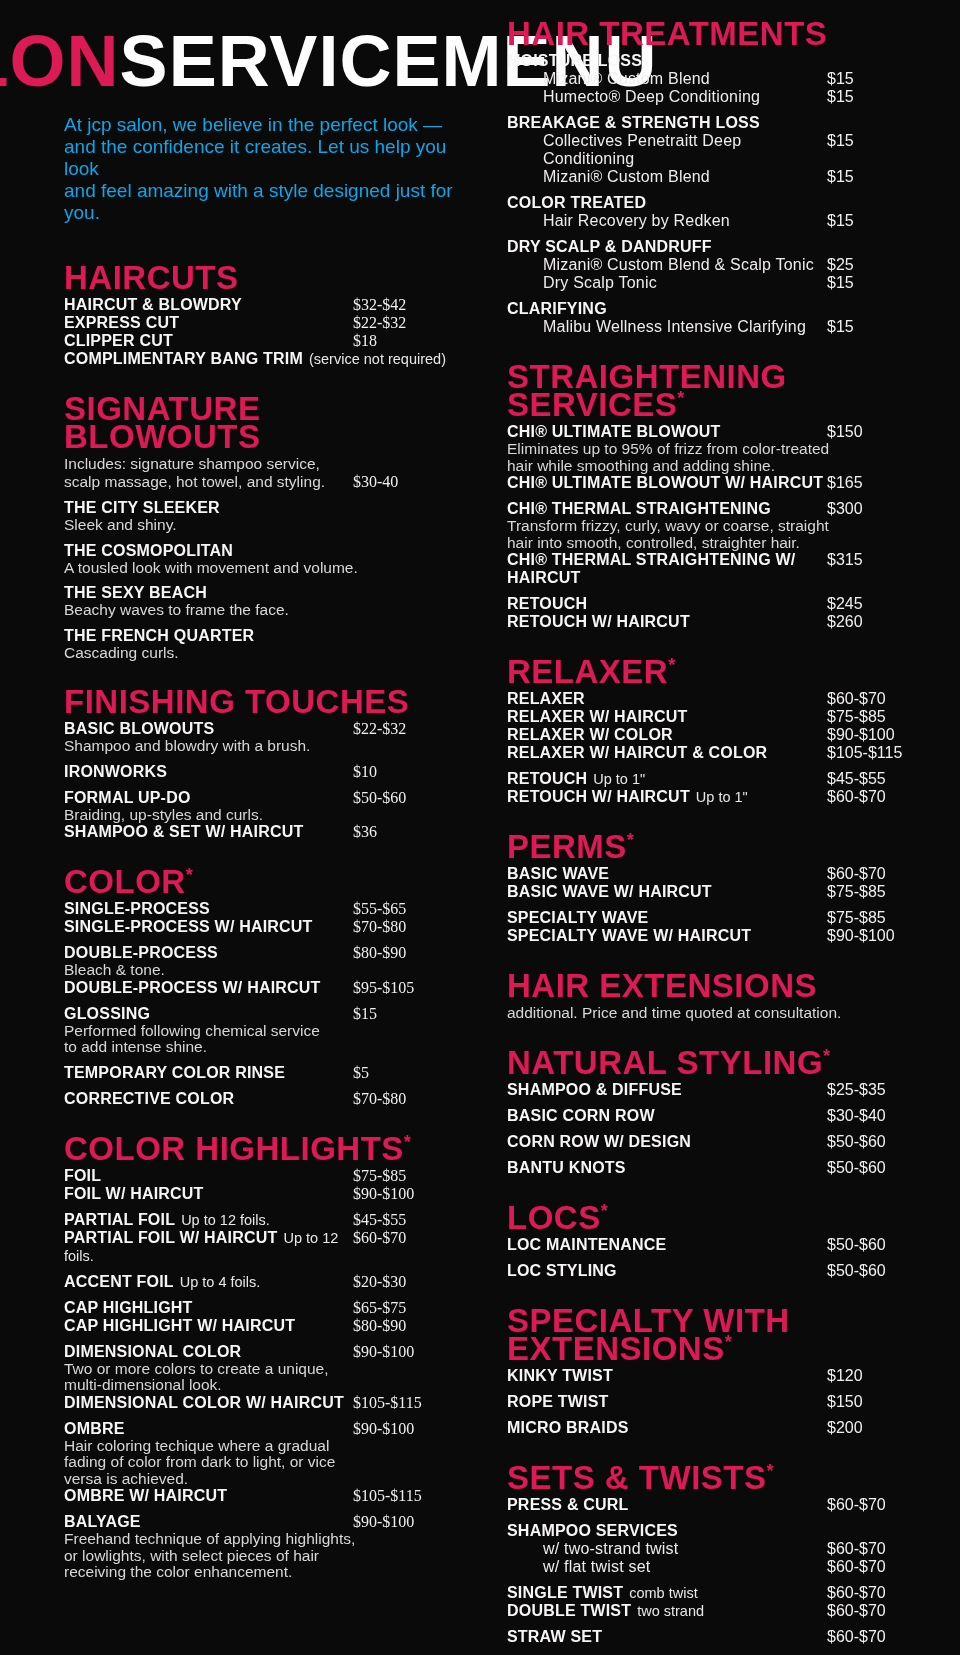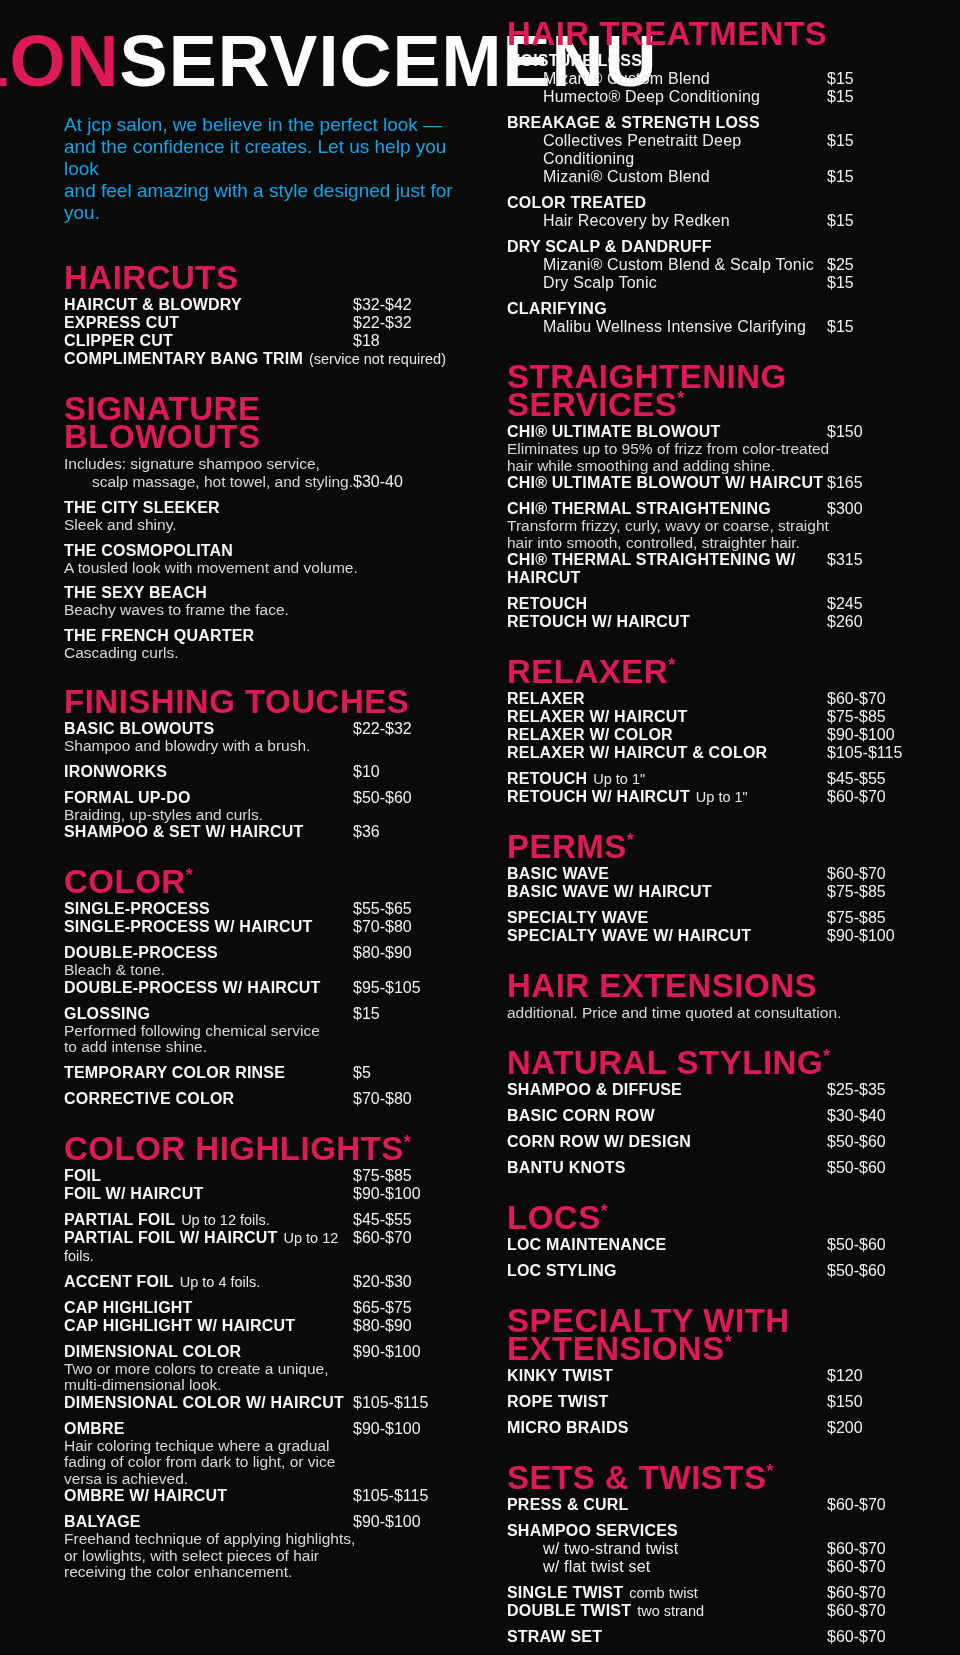--- a/index.html
+++ b/index.html
@@ -27,21 +27,21 @@
   h2{margin:0 0 4px 0;font-size:33px;line-height:28px;font-weight:700;color:var(--accent);letter-spacing:0.5px;}
   h2 sup{font-size:55%;line-height:0;}
 
   .row{display:flex;align-items:baseline;line-height:18px;margin:0;}
   .row.gap{margin-top:8px;}
   .row.indent{padding-left:36px;}
   .label{flex:1;min-width:0;font-size:16px;letter-spacing:0.2px;}
   .label .lname{font-weight:700;color:#f7f5f5;}
   .label.plain .lname{font-weight:400;color:#efecec;}
   .note{font-weight:400;font-size:14.5px;color:#e9e7e7;margin-left:6px;letter-spacing:0;}
-  .col-left .price{flex:0 0 103px;}
+  .col-left .price{flex:0 0 103px;font-family:Liberation Serif, serif;}
   .col-right .price{flex:0 0 78px;}
   .price{font-size:16px;font-weight:400;color:#f1efef;text-align:left;}
   .desc{margin:0;font-size:15.5px;line-height:16.5px;color:#d9d7d7;white-space:pre-line;}
   .lead{margin:1px 0 0 0;}
   .lead .desc{line-height:18px;}
 
   :root{--accent:#dd1a55;}
 </style>
 </head>
 <body>
@@ -75,21 +75,21 @@
           </div>
           <div class="row">
             <span class="label"><span class="lname">COMPLIMENTARY BANG TRIM</span><span class="note">(service not required)</span></span>
           </div>
         </section>
         <section class="menu-section">
           <h2><span>SIGNATURE BLOWOUTS</span></h2>
           <div class="lead">
             <p class="desc">Includes: signature shampoo service,</p>
             <div class="row">
-              <span class="desc" style="flex: 1 1 0%; text-align: right;">scalp massage, hot towel, and styling.</span>
+              <span class="desc" style="flex: 1 1 0%;">scalp massage, hot towel, and styling.</span>
               <span class="price">$30-40</span>
             </div>
           </div>
           <div class="row gap">
             <span class="label"><span class="lname">THE CITY SLEEKER</span></span>
           </div>
           <p class="desc">Sleek and shiny.</p>
           <div class="row gap">
             <span class="label"><span class="lname">THE COSMOPOLITAN</span></span>
           </div>

